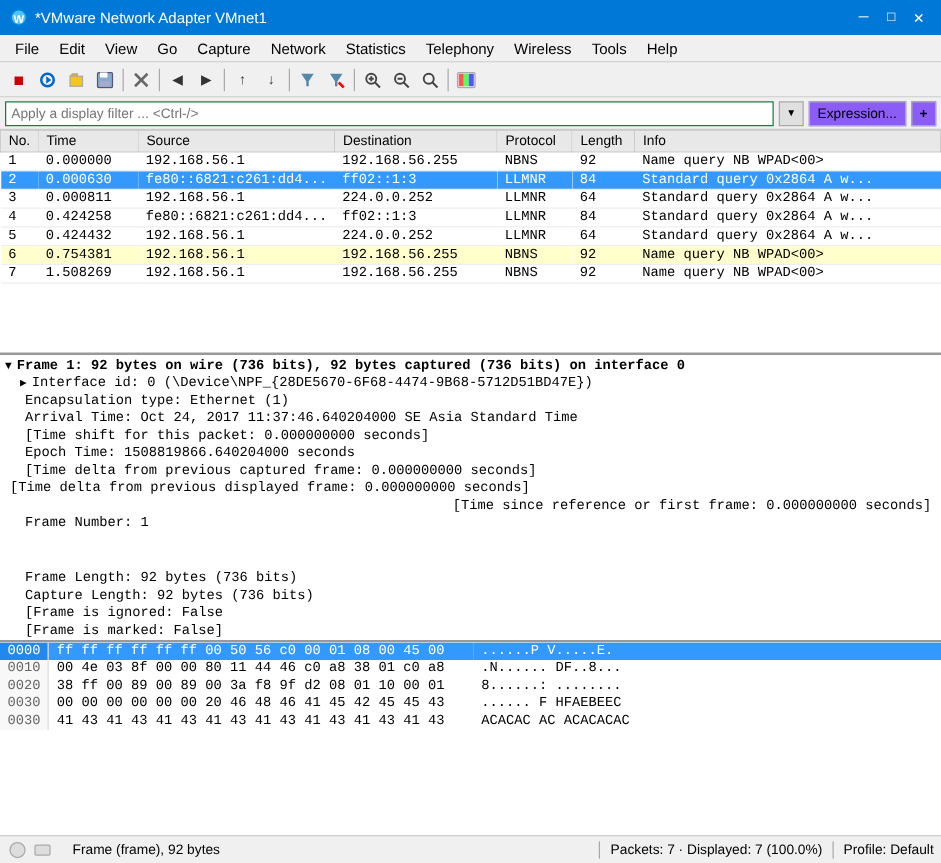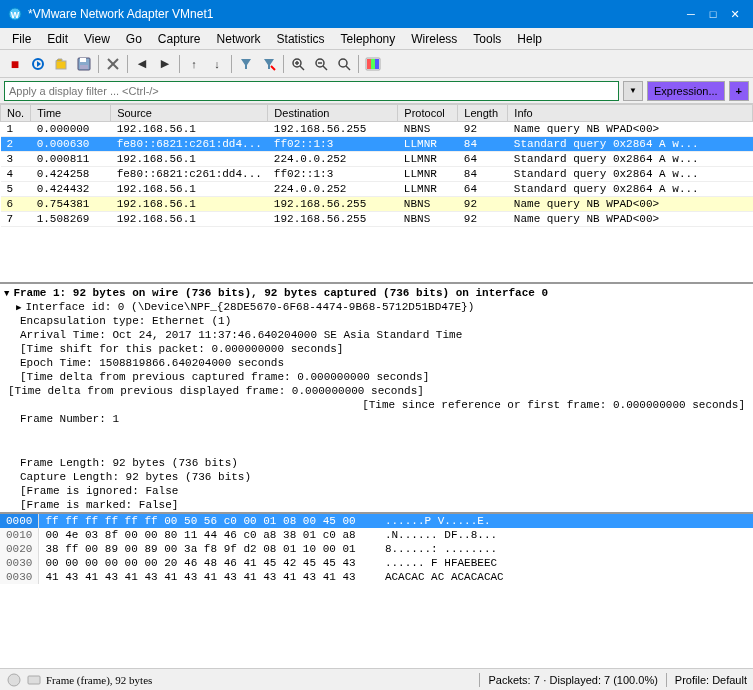--- a/index.html
+++ b/index.html
@@ -252,23 +252,22 @@
       align-items: center;
       padding: 0 6px;
       height: 22px;
       font-size: 11px;
       gap: 8px;
       flex-shrink: 0;
     }
     .status-left {
       display: flex;
       align-items: center;
-      gap: 4px;
+      gap: 16px;
       flex: 1;
-      font-family: Liberation Serif, serif;
     }
     .status-icons {
       display: flex;
       gap: 4px;
     }
     .status-icon-btn {
       width: 16px;
       height: 16px;
       cursor: pointer;
       display: flex;

